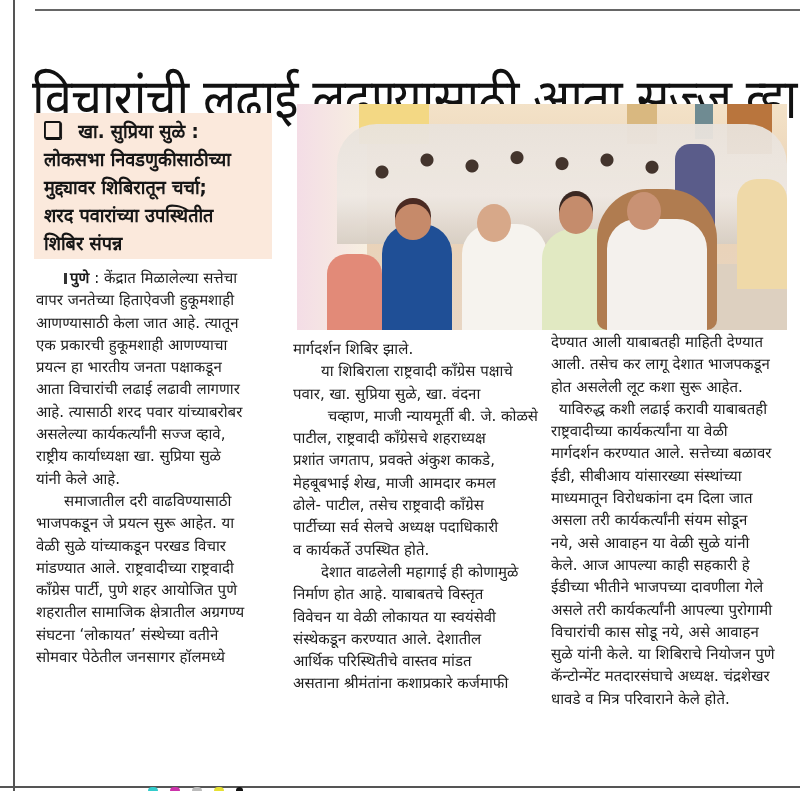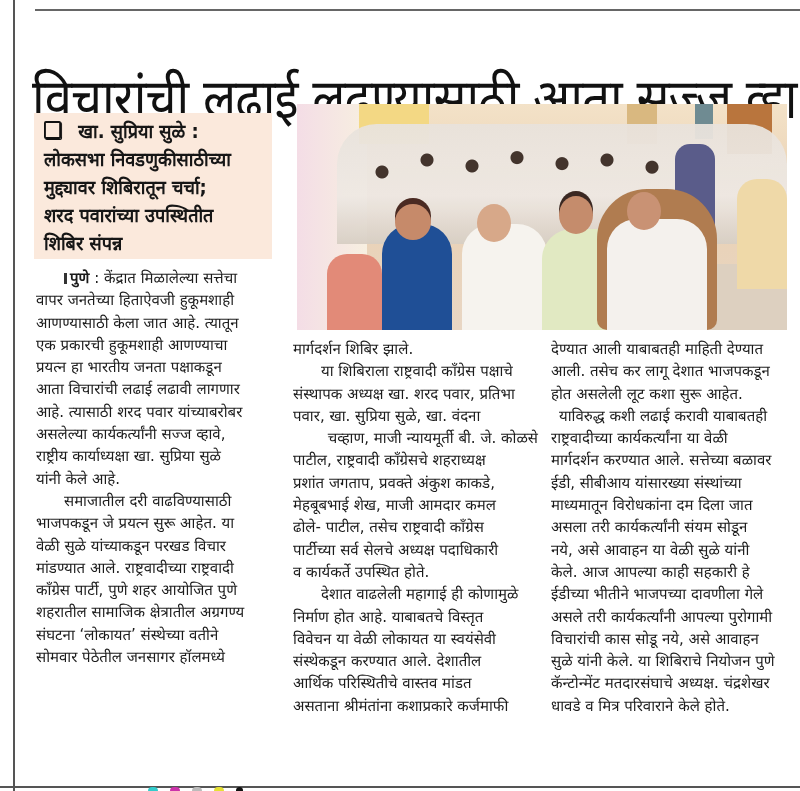--- a/index.html
+++ b/index.html
@@ -66,21 +66,21 @@
   .photo .p-stand { position:absolute; left:378px; top:40px; width:40px; height:110px; background:#5a5c8a; border-radius:15px 15px 0 0; }
   .photo .p-cream { position:absolute; left:440px; top:75px; width:50px; height:110px; background:#efd9a8; border-radius:20px 20px 0 0; }
   .photo .floor { position:absolute; left:400px; top:160px; width:90px; height:66px; background:#ddd0c0; }
 
   .col {
     position:absolute; font-family:"DejaVu Sans", sans-serif; font-size:15px; line-height:22.3px; color:#1b1b1b;
   }
   .col .line { display:block; white-space:nowrap; transform-origin:left center; }
   .col1 { left:36px; top:267px; width:240px; }
   .col2 { left:293px; top:338px; width:245px; }
-  .col3 { left:551px; top:338px; width:240px; }
+  .col3 { left:551px; top:331px; width:240px; }
   .indent { padding-left:28px; }
   .dateline { font-weight:bold; }
   .bullet-mark { display:inline-block; width:3px; height:11px; background:#333; margin-right:3px; vertical-align:-1px; }
 </style>
 </head>
 <body>
 
 <div class="left-rule"></div>
 <div class="top-rule"></div>
 
@@ -132,21 +132,20 @@
     <span class="line" style="transform: scaleX(1);">वेळी सुळे यांच्याकडून परखड विचार</span>
     <span class="line" style="transform: scaleX(1);">मांडण्यात आले. राष्ट्रवादीच्या राष्ट्रवादी</span>
     <span class="line" style="transform: scaleX(1);">काँग्रेस पार्टी, पुणे शहर आयोजित पुणे</span>
     <span class="line" style="transform: scaleX(1);">शहरातील सामाजिक क्षेत्रातील अग्रगण्य</span>
     <span class="line" style="transform: scaleX(1);">संघटना ‘लोकायत’ संस्थेच्या वतीने</span>
     <span class="line" style="transform: scaleX(1);">सोमवार पेठेतील जनसागर हॉलमध्ये</span>
   </div>
 <div class="col col2">
     <span class="line" style="transform: scaleX(1);">मार्गदर्शन शिबिर झाले.</span>
     <span class="line indent" style="transform: scaleX(1);">या शिबिराला राष्ट्रवादी काँग्रेस पक्षाचे</span>
-    <span class="line" style="transform: scaleX(1);">संस्थापक अध्यक्ष खा. शरद पवार, प्रतिभा</span>
     <span class="line" style="transform: scaleX(1);">पवार, खा. सुप्रिया सुळे, खा. वंदना</span>
     <span class="line" style="transform: scaleX(1); text-align: right;">चव्हाण, माजी न्यायमूर्ती बी. जे. कोळसे</span>
     <span class="line" style="transform: scaleX(1);">पाटील, राष्ट्रवादी काँग्रेसचे शहराध्यक्ष</span>
     <span class="line" style="transform: scaleX(1);">प्रशांत जगताप, प्रवक्ते अंकुश  काकडे,</span>
     <span class="line" style="transform: scaleX(1);">मेहबूबभाई शेख, माजी आमदार कमल</span>
     <span class="line" style="transform: scaleX(1);">ढोले- पाटील, तसेच राष्ट्रवादी काँग्रेस</span>
     <span class="line" style="transform: scaleX(1);">पार्टीच्या सर्व सेलचे अध्यक्ष पदाधिकारी</span>
     <span class="line" style="transform: scaleX(1);">व कार्यकर्ते उपस्थित होते.</span>
     <span class="line indent" style="transform: scaleX(1);">देशात वाढलेली महागाई ही कोणामुळे</span>
     <span class="line" style="transform: scaleX(1);">निर्माण होत आहे. याबाबतचे विस्तृत</span>

